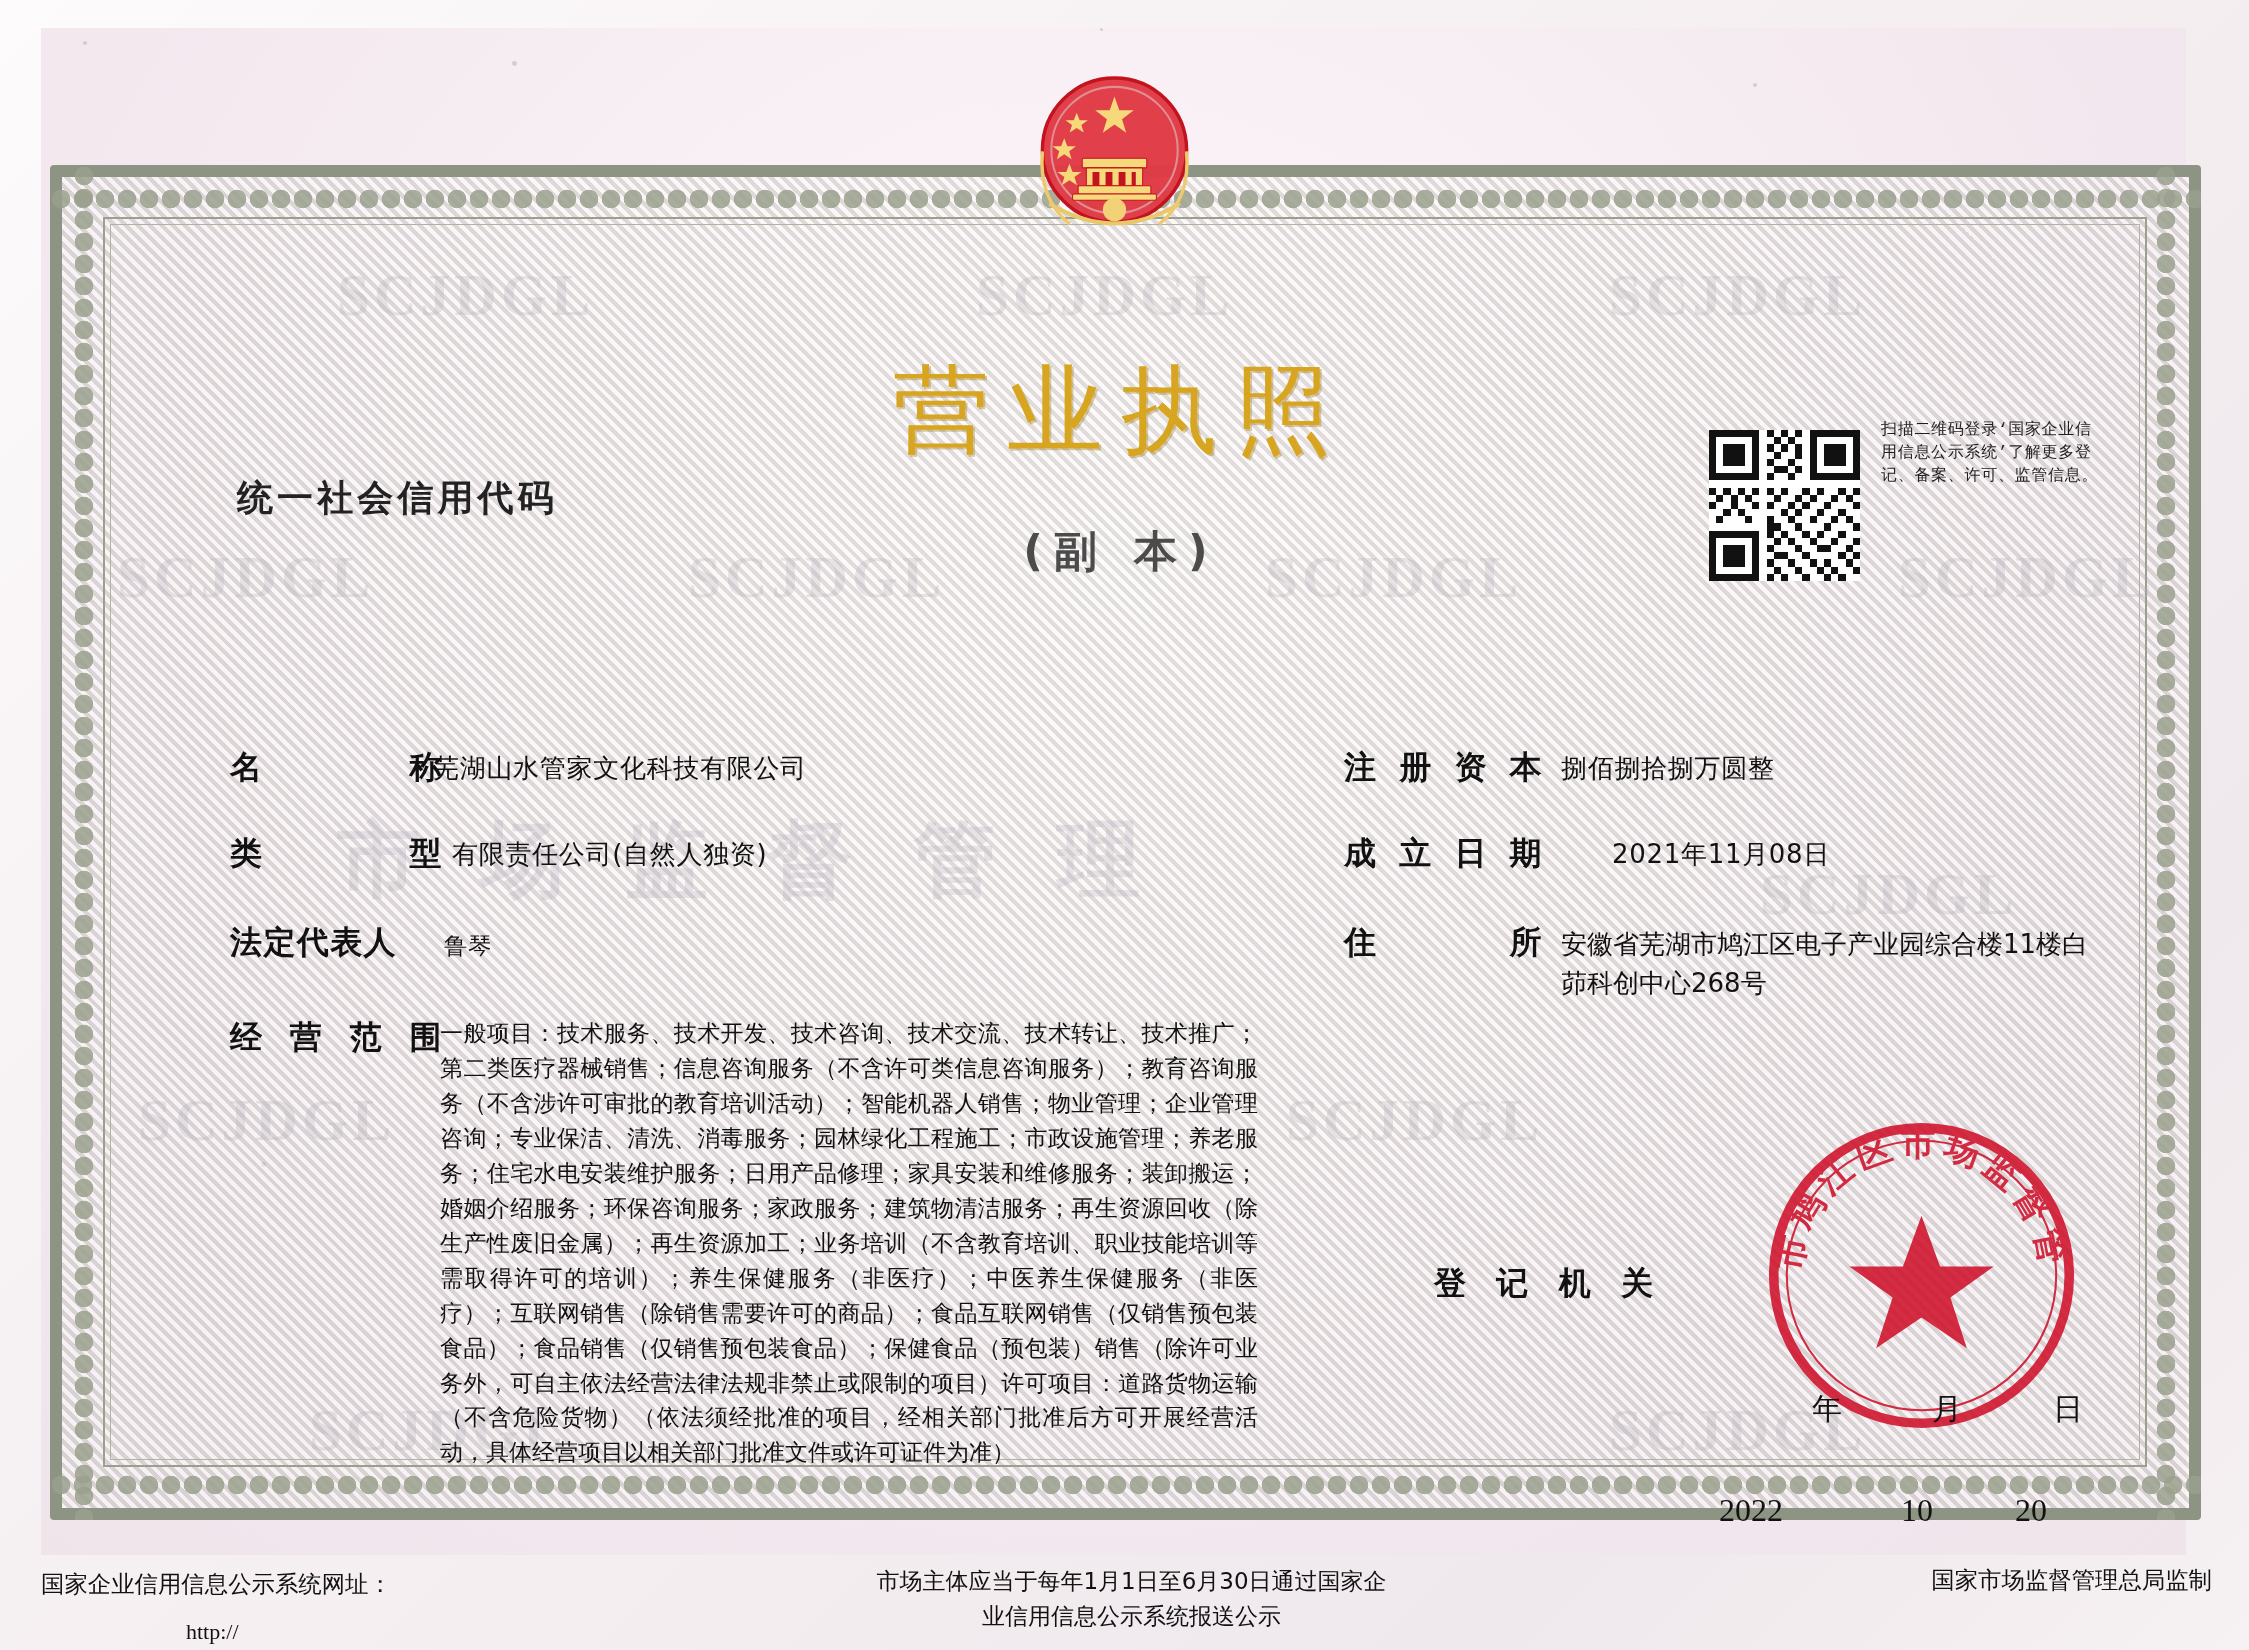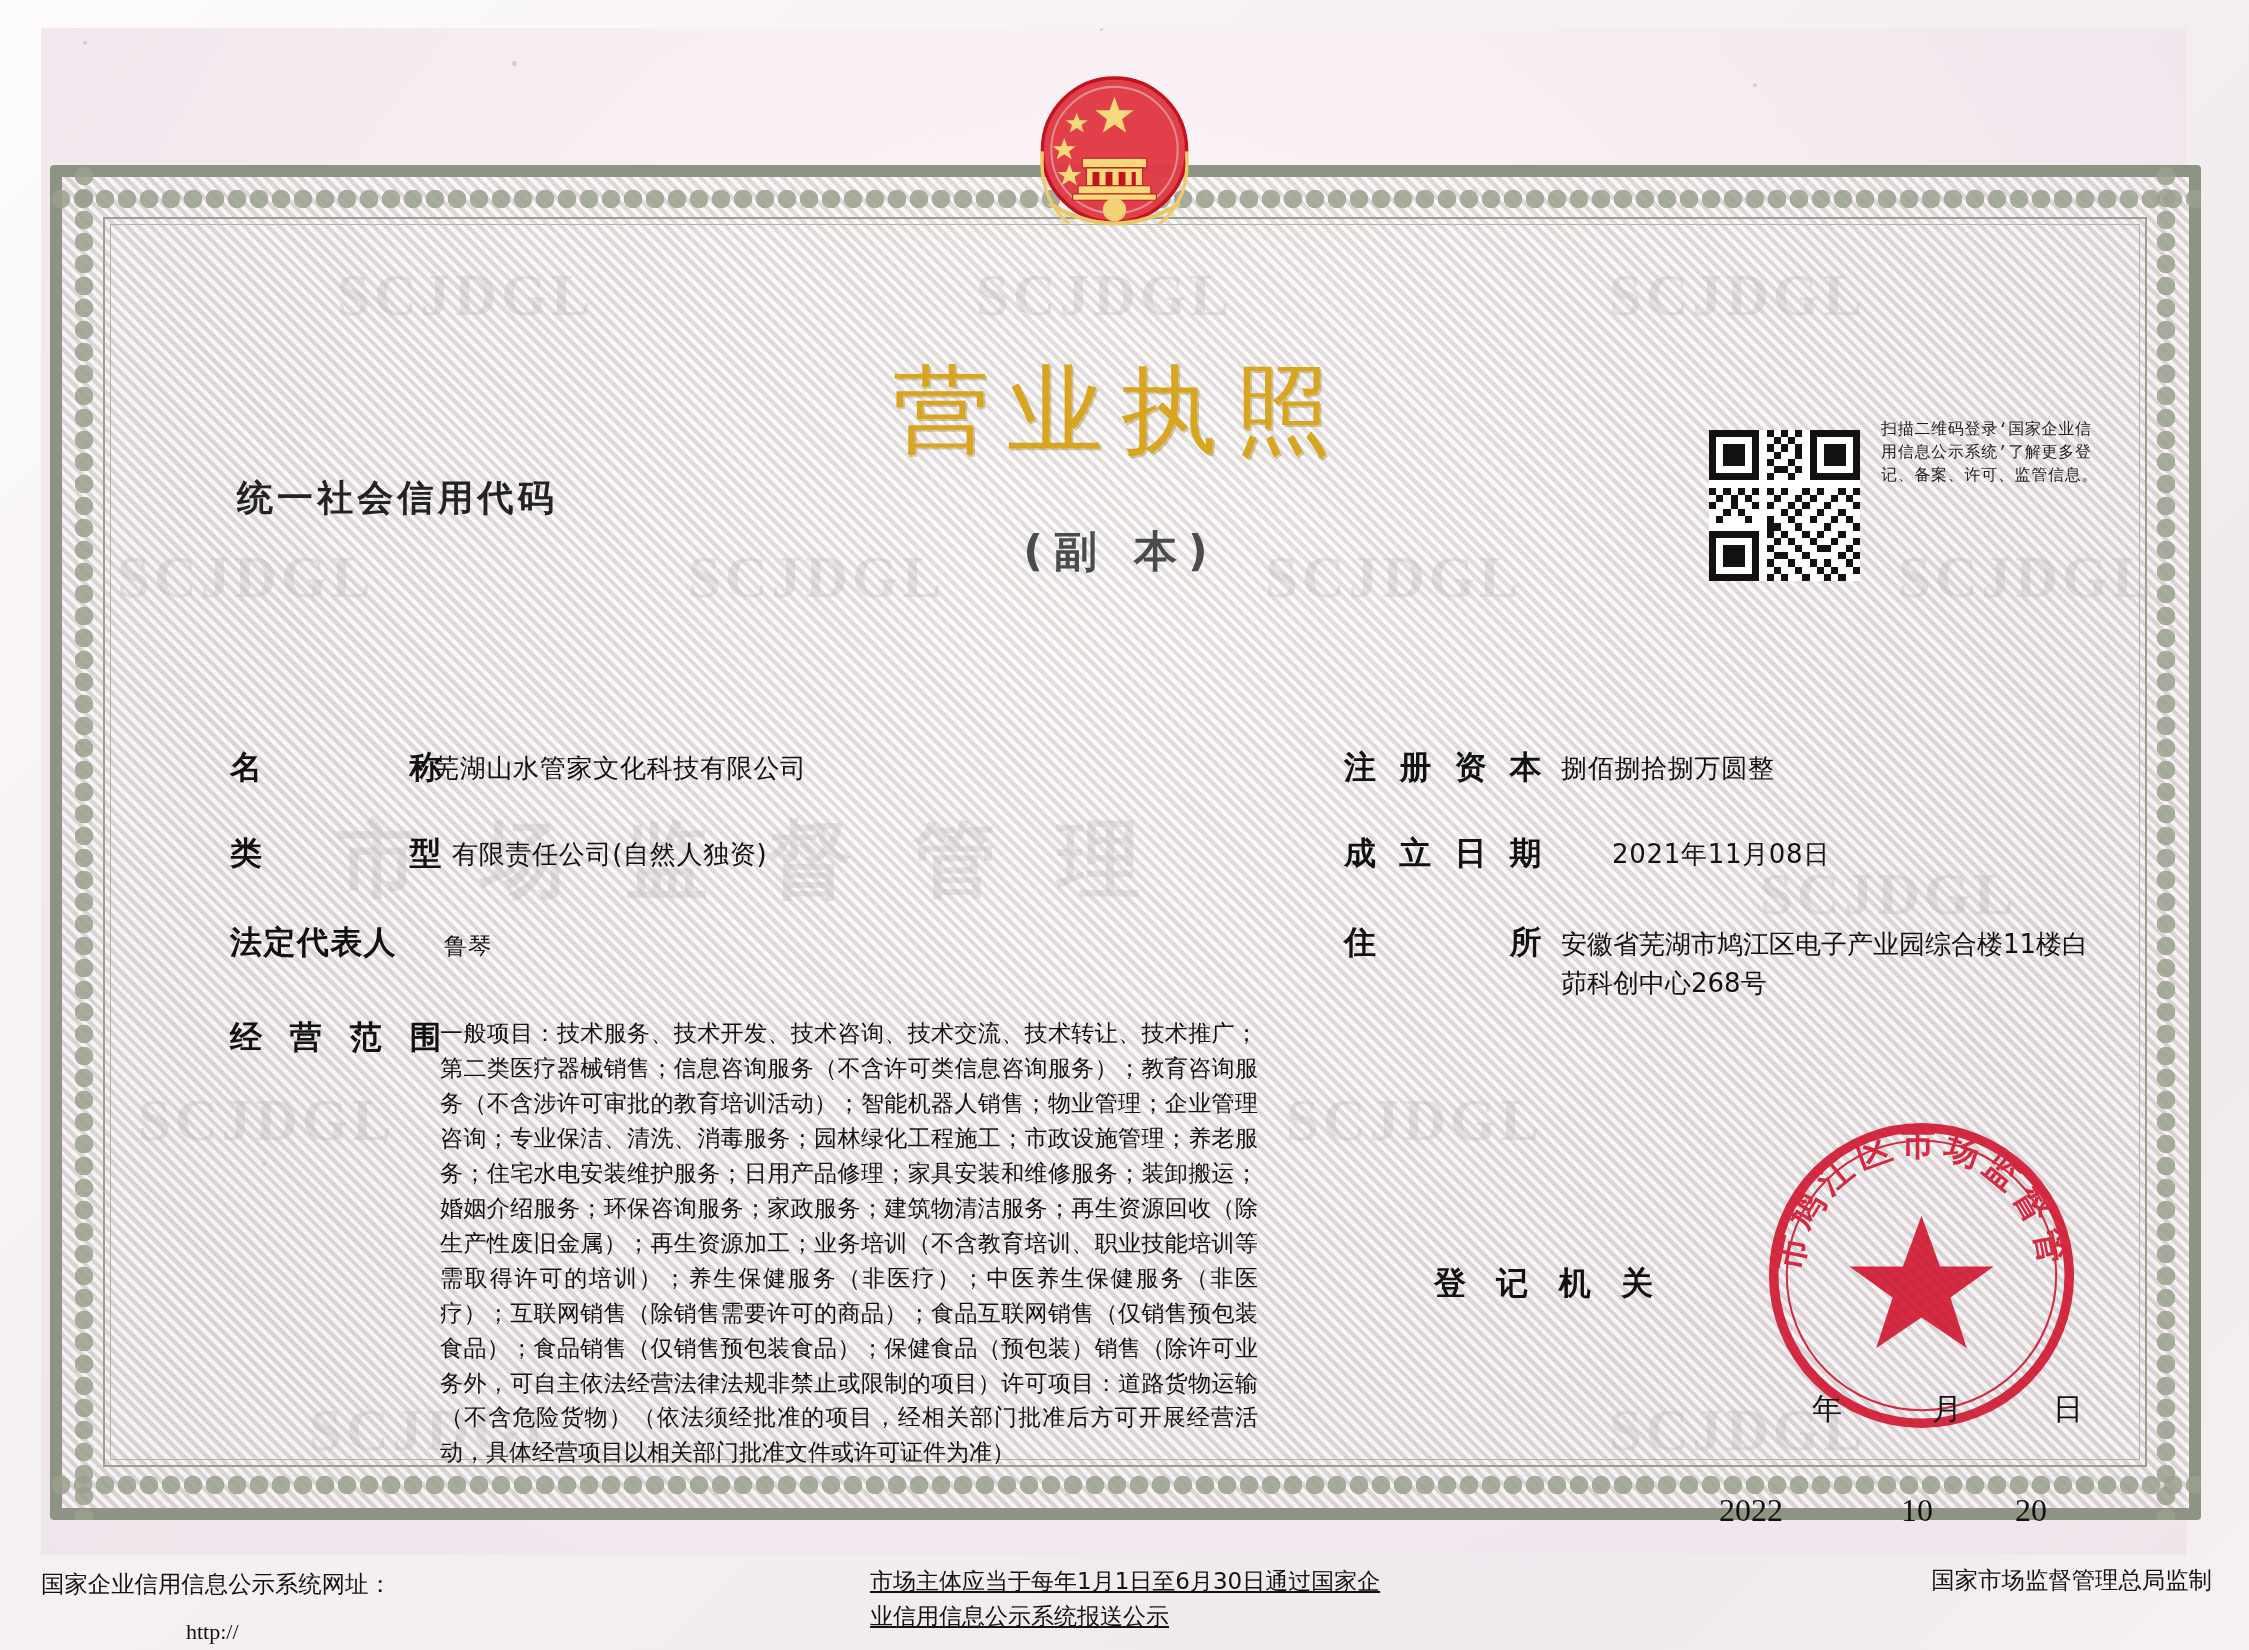--- a/index.html
+++ b/index.html
@@ -278,25 +278,25 @@
     position: absolute;
     left: 186px; top: 1619px;
     font-family: "Liberation Serif", serif;
     font-size: 22px;
     color: #111;
   }
   #footer-center {
     position: absolute;
     left: 870px; top: 1564px;
     width: 523px;
+    text-align: center;
     font-family: "DejaVu Sans", "Liberation Sans", sans-serif;
     font-size: 23px;
     line-height: 1.5;
     color: #111;
-    text-decoration: underline;
   }
   #footer-right {
     position: absolute;
     right: 38px; top: 1564px;
     font-family: "DejaVu Sans", "Liberation Sans", sans-serif;
     font-size: 23.4px;
     color: #111;
   }
 
   

